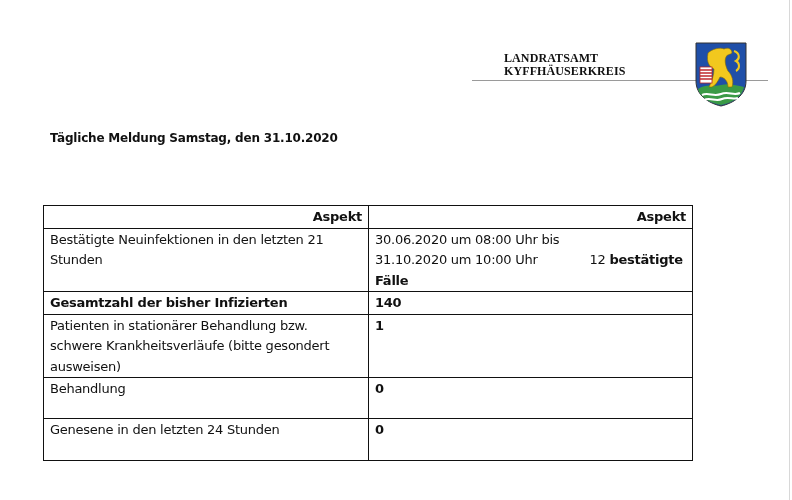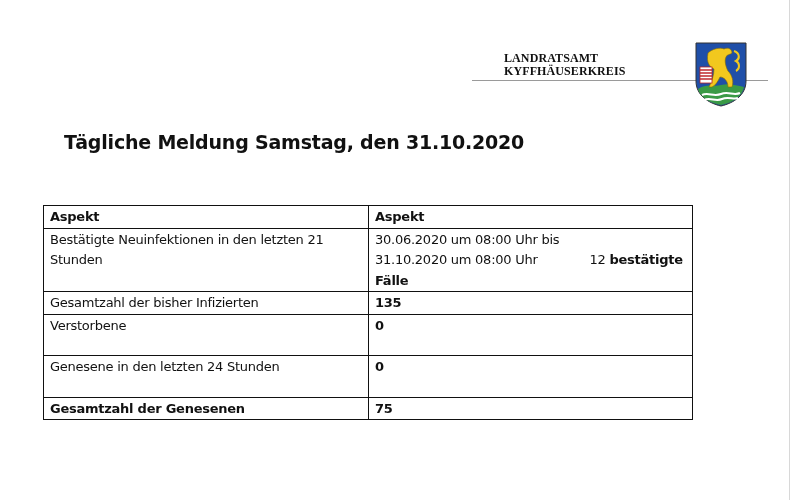--- a/index.html
+++ b/index.html
@@ -5,29 +5,29 @@
     html, body { margin: 0; padding: 0; }
     body {
       width: 792px; height: 500px; background: #ffffff; position: relative; overflow: hidden;
       font-family: "DejaVu Sans", "Liberation Sans", sans-serif; color: #111;
     }
     .right-edge { position: absolute; left: 789px; top: 0; width: 1px; height: 500px; background: #d8d8d8; }
     .letterhead { position: absolute; left: 472px; top: 52px; font-family: "Liberation Serif", "DejaVu Serif", serif;
       font-weight: bold; font-size: 12px; line-height: 13px; letter-spacing: 0.1px; color: #111; margin-left: 32px; }
     .letterhead-rule { position: absolute; left: 472px; top: 80px; width: 296px; height: 1px; background: #9a9a9a; }
     .coat { position: absolute; left: 694px; top: 41px; width: 54px; height: 66px; }
-    .title { position: absolute; left: 50px; top: 131px; font-size: 19px; font-weight: bold; letter-spacing: -0.2px; margin-left: 14px; }
+    .title { position: absolute; left: 50px; top: 131px; font-size: 12px; font-weight: bold; letter-spacing: -0.2px; }
     table.report { position: absolute; left: 43px; top: 205px; width: 650px; border-collapse: collapse;
       font-size: 13px; letter-spacing: -0.25px; }
     table.report td { border: 1.5px solid #111; vertical-align: top; padding: 1px 6px 0 6px; line-height: 20.5px; }
     table.report td.c1 { width: 312px; }
     .b { font-weight: bold; }
-    .r-head td { height: 19px; }
+    .r-head td { height: 19px; text-align: right; }
     .r1 td { height: 60px; }
-    .r2 td { height: 19px; }
+    .r2 td { height: 19px; font-weight: bold; }
     .r3 td { height: 60px; }
     .r4 td { height: 39px; }
     .r5 td { height: 40px; margin-top: 33px; }
     .r6 td { height: 20px; }
     .count-inline { display: inline-block; margin-left: 52px; }
   </style>
 </head>
 <body>
 
 <div class="right-edge"></div>
@@ -56,34 +56,34 @@
 <table class="report">
   <tbody>
       <tr class="r-head">
     <td class="c1 b">Aspekt</td>
     <td class="b">Aspekt</td>
   </tr>
   <tr class="r1">
     <td class="c1">Bestätigte Neuinfektionen in den letzten 21 Stunden</td>
     <td>
       <div>30.06.2020 um 08:00 Uhr bis</div>
-      <div><span>31.10.2020 um 08:00 Uhr</span><span class="count-inline"><span>12</span> <span class="b">bestätigte</span></span></div>
+      <div><span>31.10.2020 um 10:00 Uhr</span><span class="count-inline"><span>12</span> <span class="b">bestätigte</span></span></div>
       <div class="b">Fälle</div>
     </td>
   </tr>
   <tr class="r2">
     <td class="c1">Gesamtzahl der bisher Infizierten</td>
-    <td class="b">135</td>
+    <td class="b">140</td>
+  </tr>
+  <tr class="r3">
+    <td class="c1">Patienten in stationärer Behandlung bzw. schwere Krankheitsverläufe (bitte gesondert ausweisen)</td>
+    <td class="b">1</td>
   </tr>
   <tr class="r4">
-    <td class="c1">Verstorbene</td>
+    <td class="c1">Behandlung</td>
     <td class="b">0</td>
   </tr>
   <tr class="r5">
     <td class="c1">Genesene in den letzten 24 Stunden</td>
     <td class="b">0</td>
   </tr>
-  <tr class="r6">
-    <td class="c1 b">Gesamtzahl der Genesenen</td>
-    <td class="b">75</td>
-  </tr>
 </tbody>
   </table>
 
 </body></html>

